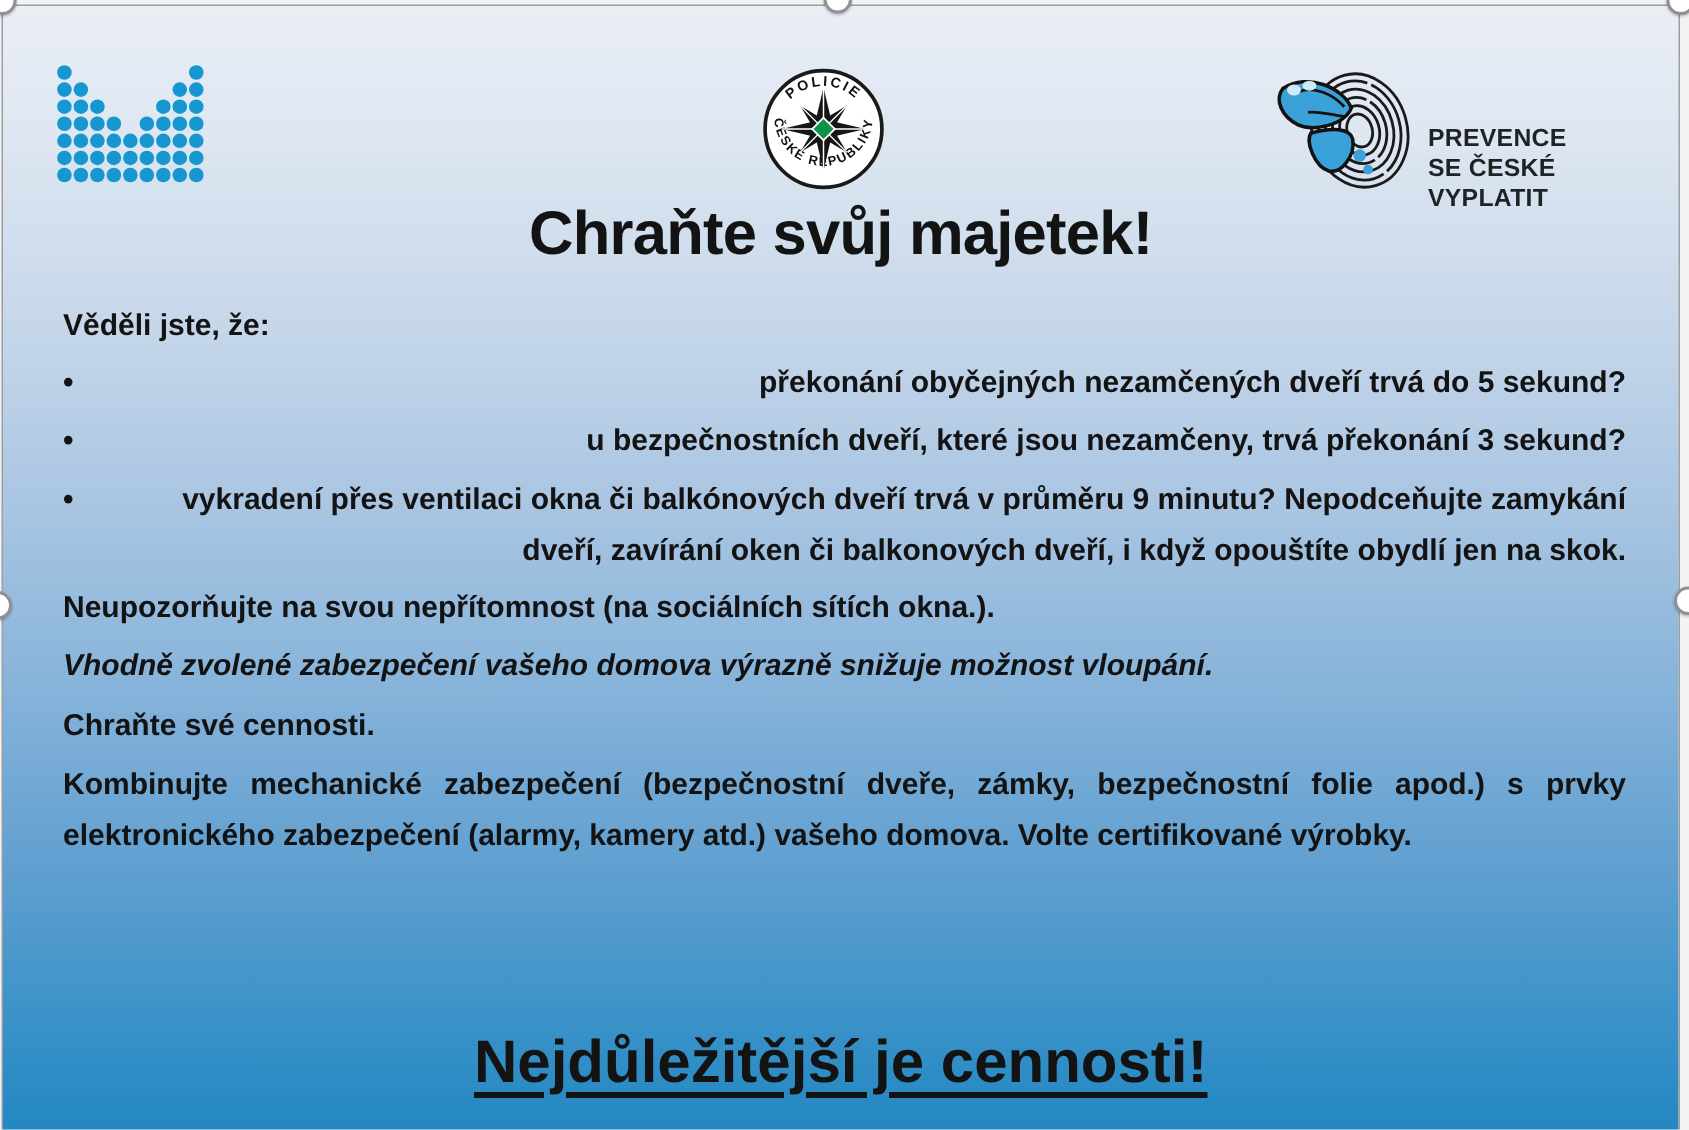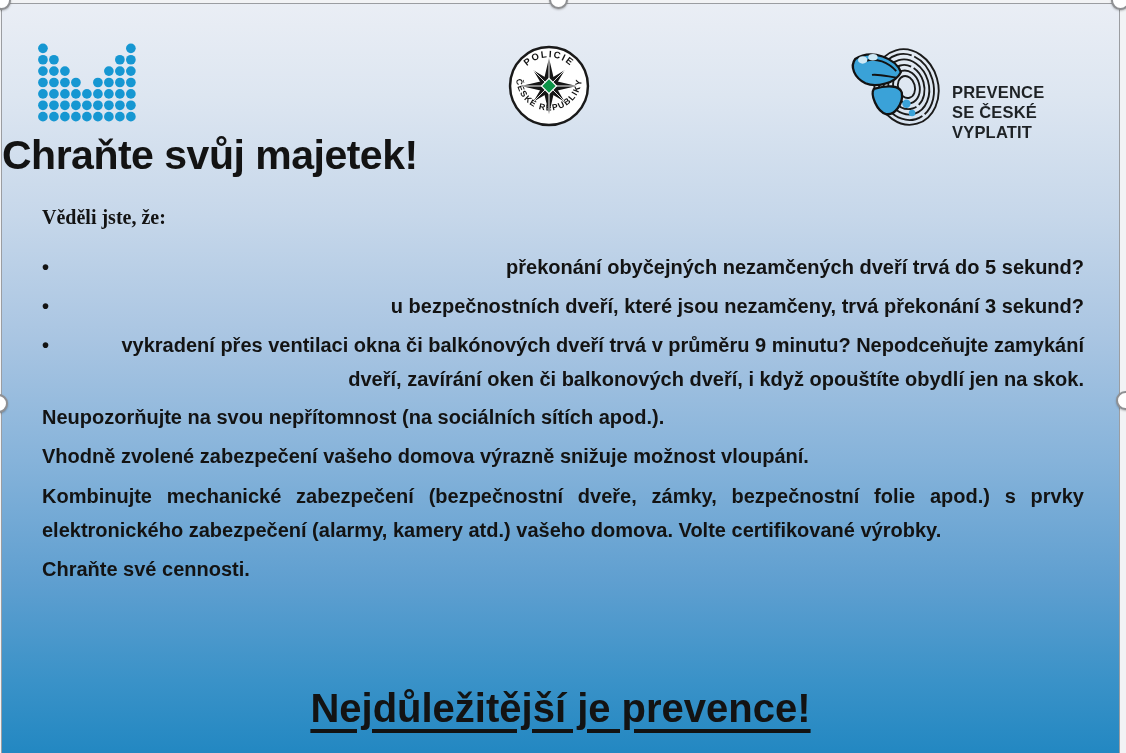--- a/index.html
+++ b/index.html
@@ -23,34 +23,34 @@
     font-size:13.5px;letter-spacing:1.6px;line-height:18px;font-weight:400;
   }
   .police-badge{position:absolute;left:506px;top:41px;width:82px;height:82px;}
   .butterfly{position:absolute;left:845px;top:42px;width:104px;height:82px;}
   .prevence-text{
     position:absolute;left:950px;top:66px;color:#1e2225;
     font-size:16.5px;font-weight:700;line-height:20px;letter-spacing:.2px;margin-top:12px;
   }
   
   .title{
-    position:absolute;top:128px;left:0;width:100%;
+    position:absolute;top:128px;left:0;width:100%;text-align:center;
     font-size:41px;font-weight:700;color:#131313;margin:0;letter-spacing:-.5px;
   }
   .content{
     position:absolute;top:196px;left:40px;width:1042px;
     font-size:20px;font-weight:700;color:#131313;line-height:34px;
   }
-  .intro{margin:0 0 16px 0;font-family:Liberation Serif, serif;}
+  .intro{margin:0 0 4px 0;}
   .bullet{display:flex;margin:0 0 5px 0;}
   .bullet:last-of-type{margin-bottom:4px;}
   .bullet .marker{width:36px;flex:0 0 36px;}
   .bullet .btext{flex:1;text-align:right;}
   .para{margin:0 0 5px 0;}
-  .para.tight{margin-bottom:6px;}
+  .para.tight{margin-bottom:6px;font-style:italic;}
   .justify{text-align:justify;}
   .footer-title{
     position:absolute;top:682px;left:0;width:100%;text-align:center;
     font-size:40px;font-weight:700;color:#131313;margin:0;
   }
   .footer-title span{
     text-decoration:underline;text-decoration-thickness:3.5px;text-underline-offset:7px;
   }
   
   .handle{
@@ -173,28 +173,28 @@
     </div>
     <div class="bullet">
       <span class="marker">•</span>
       <span class="btext">u bezpečnostních dveří, které jsou nezamčeny, trvá překonání 3 sekund?</span>
     </div>
     <div class="bullet">
       <span class="marker">•</span>
       <span class="btext justify">vykradení přes ventilaci okna či balkónových dveří trvá v průměru 9 minutu? Nepodceňujte zamykání dveří, zavírání oken či balkonových dveří, i když opouštíte obydlí jen na skok.</span>
     </div>
 
-    <p class="para">Neupozorňujte na svou nepřítomnost (na sociálních sítích apod.).</p>
+    <p class="para">Neupozorňujte na svou nepřítomnost (na sociálních sítích okna.).</p>
     <p class="para tight">Vhodně zvolené zabezpečení vašeho domova výrazně snižuje možnost vloupání.</p>
+    <p class="para">Chraňte své cennosti.</p>
     <p class="para justify">Kombinujte mechanické zabezpečení (bezpečnostní dveře, zámky, bezpečnostní folie apod.) s prvky elektronického zabezpečení (alarmy, kamery atd.) vašeho domova. Volte certifikované výrobky.</p>
-    <p class="para">Chraňte své cennosti.</p>
   </div>
 
   <h2 class="footer-title">
-    <span>Nejdůležitější je prevence!</span>
+    <span>Nejdůležitější je cennosti!</span>
   </h2>
 </div>
 
 <div class="handle h-tl"></div>
 <div class="handle h-tc"></div>
 <div class="handle h-tr"></div>
 <div class="handle h-ml"></div>
 <div class="handle h-mr"></div>
 
 </body></html>

